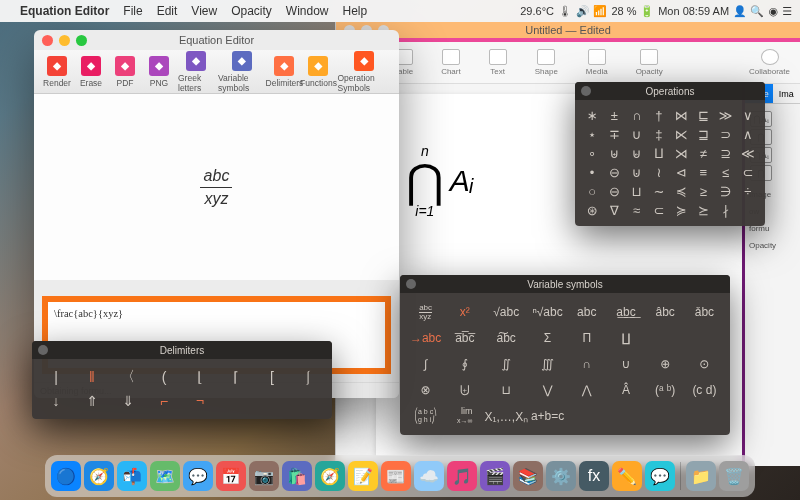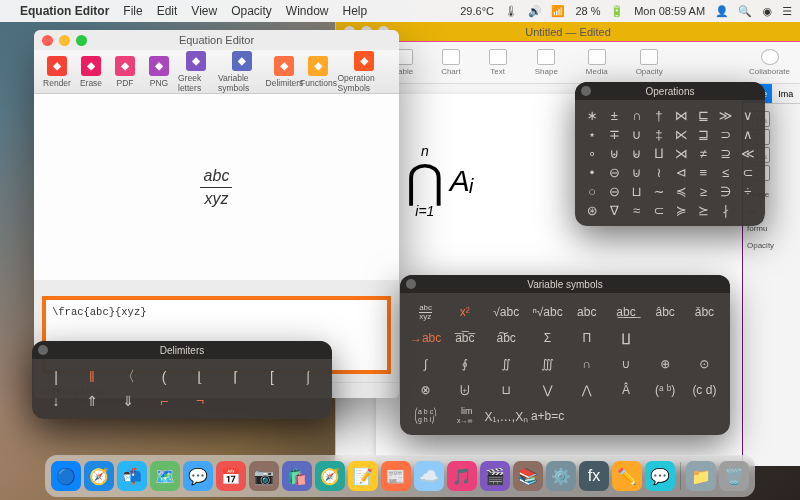--- a/index.html
+++ b/index.html
@@ -1,60 +1,60 @@
 <!DOCTYPE html>
 <html><head>
 <meta charset="utf-8">
 <style>
 *{margin:0;padding:0;box-sizing:border-box;font-family:-apple-system,"Helvetica Neue",Arial,sans-serif}
 body{width:800px;height:500px;overflow:hidden;background:linear-gradient(140deg,#4a6b7c 0%,#5b7a88 10%,#a0826d 35%,#8b6f47 55%,#403832 75%,#2a2420 100%);position:relative;font-size:11px}
 .menubar{height:22px;background:rgba(248,248,248,.95);display:flex;align-items:center;padding:0 8px;font-size:12px;color:#333;position:relative;z-index:100}
 .menubar .apple{font-size:14px;margin-right:12px}
 .menubar .item{margin-right:14px;cursor:default}
 .menubar .item.bold{font-weight:600}
-.menubar .right{margin-left:auto;display:flex;align-items:center;gap:10px;font-size:11px}
+.menubar .right{margin-left:auto;display:flex;align-items:center;gap:4px;font-size:11px}
 .menubar .right span{display:inline-flex;align-items:center}
 
 .win-ee{position:absolute;left:34px;top:30px;width:365px;height:368px;background:#ececec;border-radius:6px;box-shadow:0 18px 50px rgba(0,0,0,.45);z-index:40;display:flex;flex-direction:column;overflow:hidden}
 .titlebar{height:20px;display:flex;align-items:center;padding:0 8px;font-size:11px;color:#555;position:relative}
 .traffic{display:flex;gap:6px}
 .traffic span{width:11px;height:11px;border-radius:50%}
 .tl-r{background:#ff5f57}.tl-y{background:#febc2e}.tl-g{background:#28c840}
 .titlebar .title{position:absolute;left:0;right:0;text-align:center;pointer-events:none}
 .toolbar-ee{height:44px;background:linear-gradient(#f7f7f7,#e6e6e6);border-bottom:1px solid #ccc;display:flex;align-items:center;padding:2px 8px;gap:4px}
 .tbtn{display:flex;flex-direction:column;align-items:center;gap:2px;font-size:8.5px;color:#555;cursor:pointer;min-width:30px}
 .tbtn .ic{width:20px;height:20px;border-radius:3px;display:flex;align-items:center;justify-content:center;color:#fff;font-size:10px;font-weight:600}
 .canvas-ee{flex:1;background:#fdfdfd;display:flex;align-items:center;justify-content:center;font-family:Georgia,"Times New Roman",serif;font-style:italic;font-size:16px;color:#333}
 .frac{display:inline-flex;flex-direction:column;align-items:center}
 .frac .num{padding:0 4px 2px}
 .frac .den{border-top:1px solid #333;padding:2px 4px 0}
-.latex-box{height:78px;background:#fff;margin:16px 8px 8px;border:4px solid #f97316;padding:6px;font-family:Liberation Mono, monospace;font-size:10.5px;color:#333}
+.latex-box{height:78px;background:#fff;margin:16px 8px 8px;border:6px solid #f97316;padding:6px;font-family:Liberation Serif, serif;font-size:10.5px;color:#333}
 .statusbar{height:16px;background:#ececec;padding:0 6px;font-size:9px;color:#666;display:flex;align-items:center;border-top:1px solid #ddd}
 
 .win-bg{position:absolute;left:335px;top:22px;right:0;bottom:34px;background:#f5f5f5;z-index:10;display:flex;flex-direction:column;border-left:1px solid #ccc}
-.win-bg .titlebar{background:#eab308;border-bottom:1px solid #ec4899}
+.win-bg .titlebar{background:#fdba74;border-bottom:4px solid #ec4899}
 .win-bg .titlebar .traffic span{background:#ddd}
 .tb-bg{height:42px;background:#f7f7f7;border-bottom:1px solid #ddd;display:flex;align-items:center;padding:0 10px;gap:28px;font-size:8px;color:#777}
 .tb-bg .b{display:flex;flex-direction:column;align-items:center;gap:2px}
 .tb-bg .b .ico{width:18px;height:16px;border:1px solid #bbb;border-radius:2px;background:#fff}
 .tb-bg .spacer{flex:1}
 .doc-area{flex:1;display:flex}
 .paper{flex:1;background:#fff;margin:10px 0 10px 40px;box-shadow:0 2px 6px rgba(0,0,0,.15);padding:50px 30px;font-family:Georgia,serif;font-style:italic}
 .bigop{font-size:48px;display:inline-flex;flex-direction:column;align-items:center;line-height:1}
 .bigop .t{font-size:14px}
 .bigop .b{font-size:14px}
-.inspector{width:58px;background:#f4f4f4;border-left:1px solid #701a75;font-size:9px}
+.inspector{width:58px;background:#f4f4f4;border-left:3px solid #701a75;font-size:9px}
 .insp-tabs{display:flex;height:20px}
 .insp-tabs div{flex:1;text-align:center;line-height:20px;border-bottom:1px solid #ccc}
 .insp-tabs div.act{background:#0a84ff;color:#fff}
 .insp-body{padding:6px 4px;color:#555}
 .insp-body .lab{font-size:8px;margin:8px 0 2px}
 .minisym{display:inline-block;width:22px;height:16px;background:#fff;border:1px solid #999;border-radius:2px;margin:1px;font-family:Georgia,serif;font-size:9px;text-align:center;line-height:15px}
 
-.palette{position:absolute;background:rgba(60,56,54,.97);border-radius:12px;box-shadow:0 12px 36px rgba(0,0,0,.55);color:#d7d2cc;z-index:60;overflow:hidden;font-family:Georgia,"Times New Roman",serif}
+.palette{position:absolute;background:rgba(60,56,54,.97);border-radius:4px;box-shadow:0 12px 36px rgba(0,0,0,.55);color:#d7d2cc;z-index:60;overflow:hidden;font-family:Georgia,"Times New Roman",serif}
 .palette .phead{height:18px;background:rgba(40,38,36,.95);display:flex;align-items:center;padding:0 6px;font-size:10px;font-family:-apple-system,sans-serif;position:relative}
 .palette .phead .x{width:10px;height:10px;border-radius:50%;background:#666;margin-right:auto}
 .palette .phead .t{position:absolute;left:0;right:0;text-align:center;pointer-events:none}
 .pgrid{display:grid;padding:6px}
 .cell{display:flex;align-items:center;justify-content:center;font-size:13px;cursor:pointer;color:#cfc9c2}
 .cell.hl{color:#e8704a}
 .pal-ops{left:575px;top:82px;width:190px}
 .pal-ops .pgrid{grid-template-columns:repeat(8,1fr);grid-auto-rows:19px}
 .pal-vars{left:400px;top:275px;width:330px}
 .pal-vars .pgrid{grid-template-columns:repeat(8,1fr);grid-auto-rows:26px;font-size:12px}

